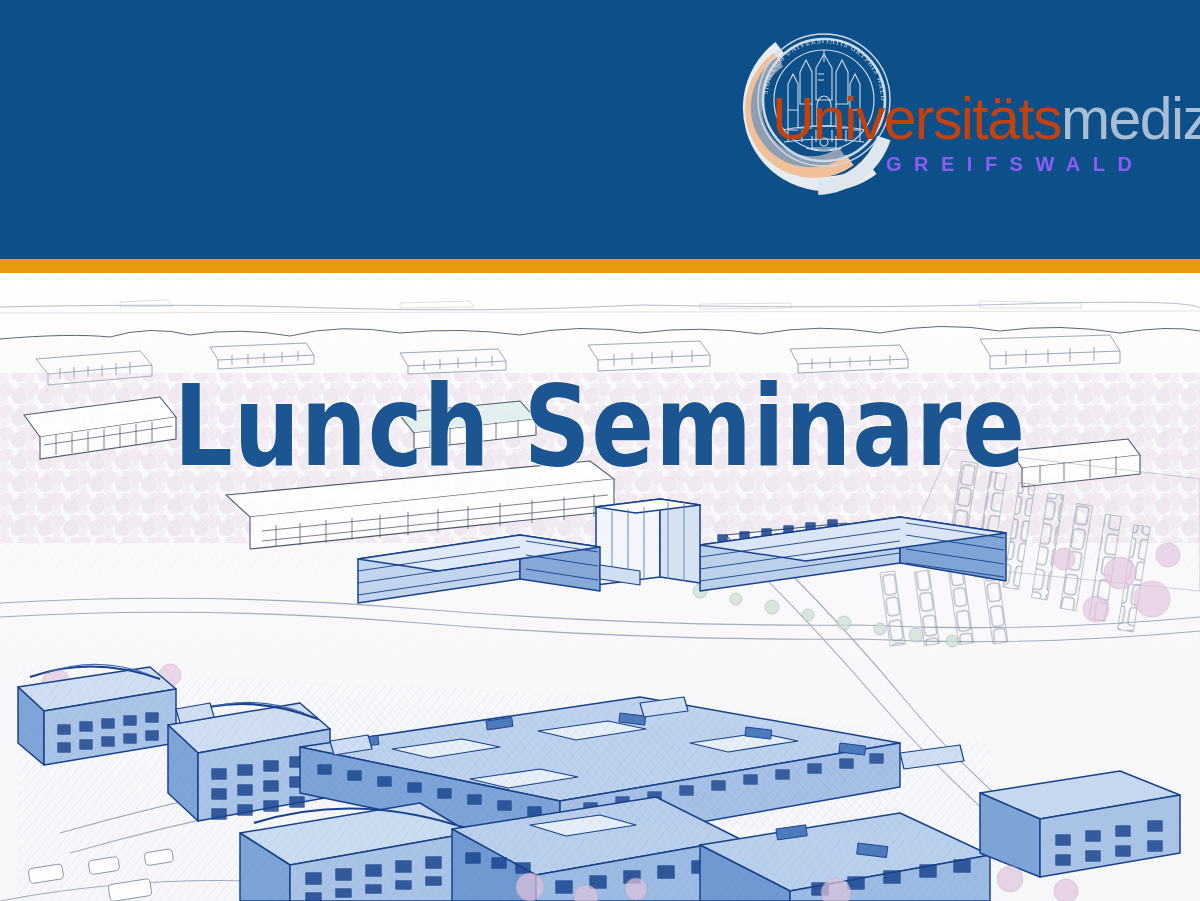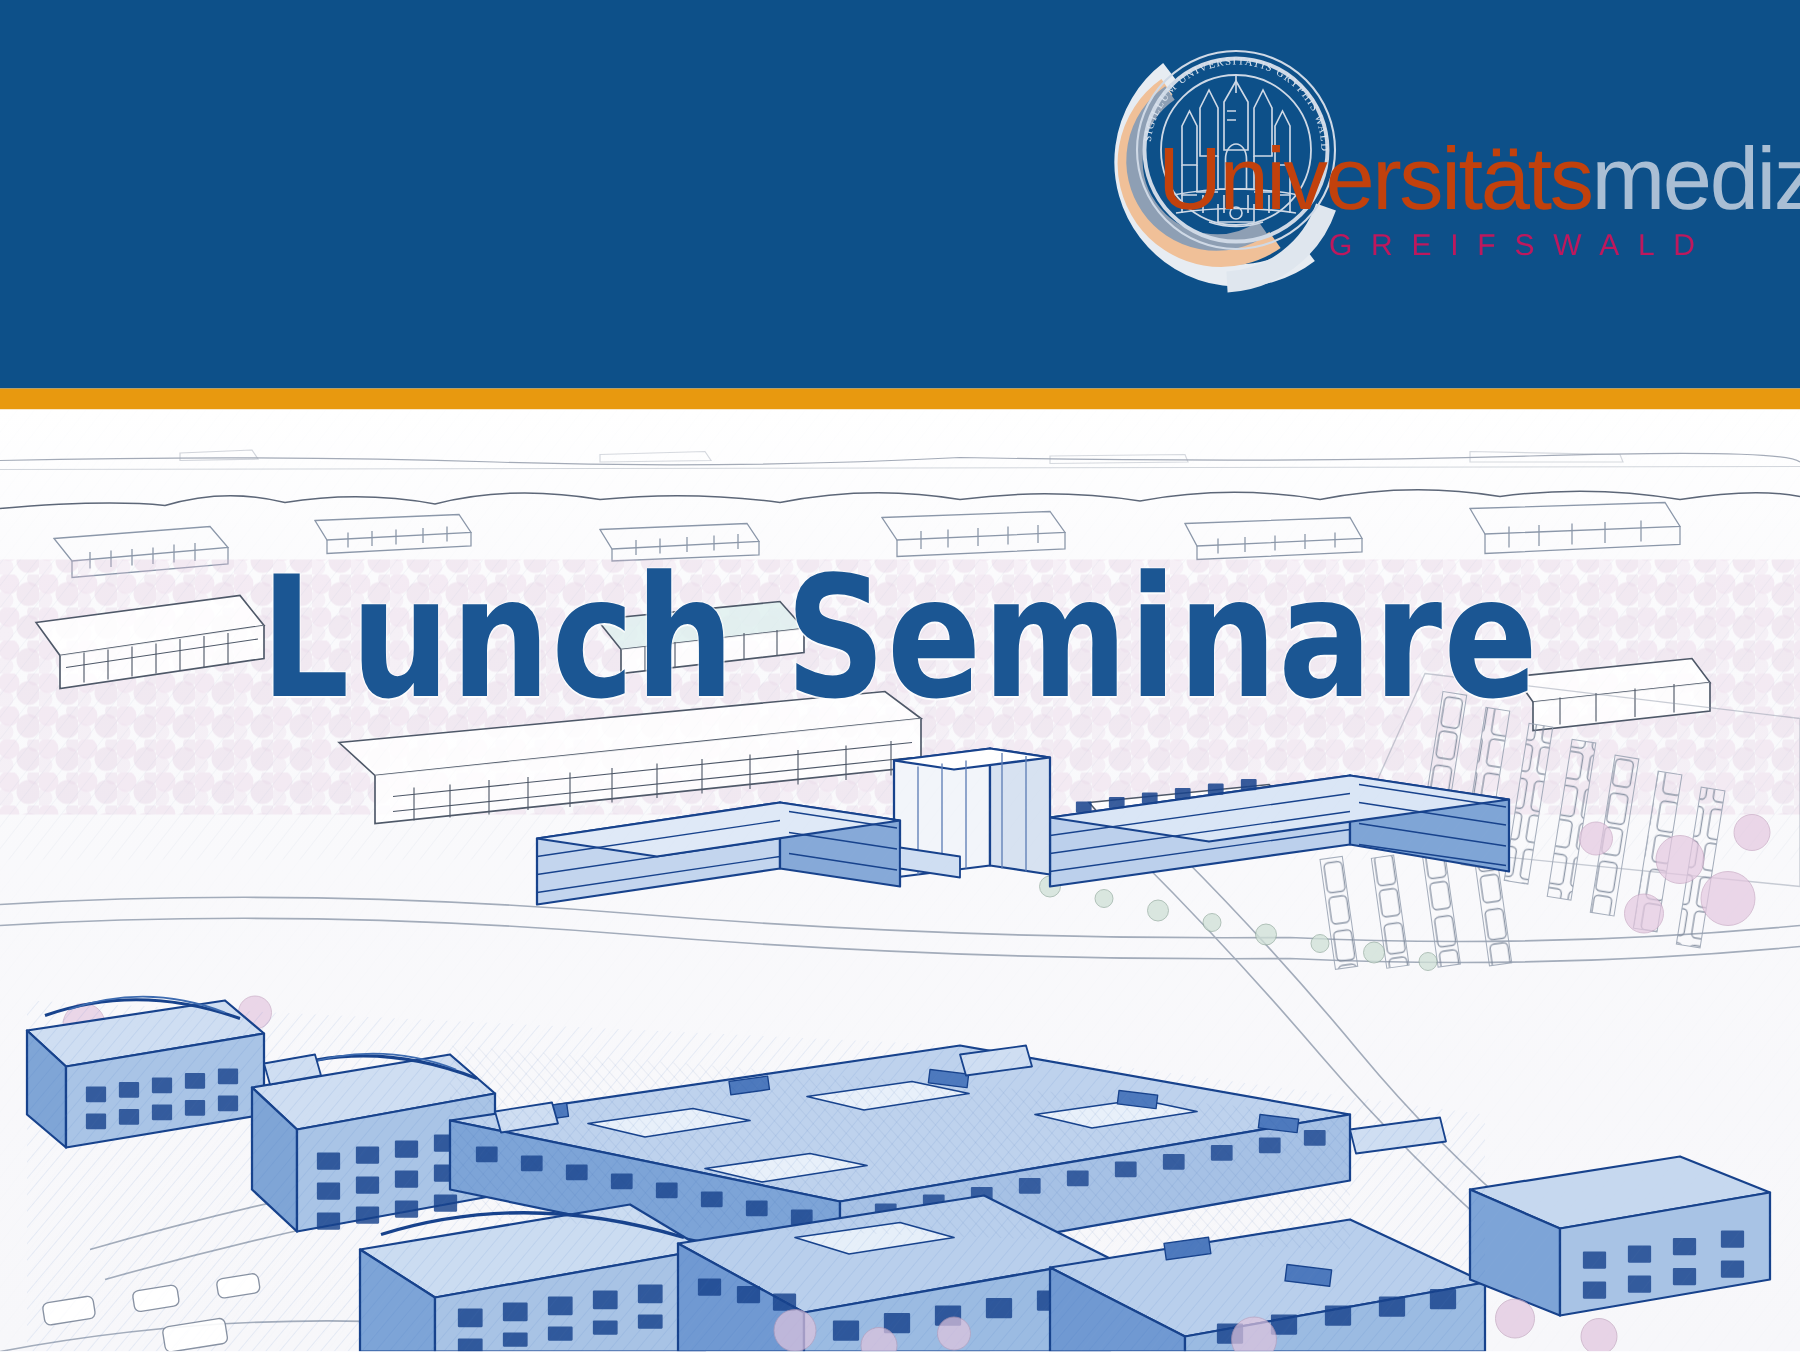--- a/index.html
+++ b/index.html
@@ -36,23 +36,23 @@
     font-size:59px;
     letter-spacing:-1.6px;
     line-height:1;
     font-weight:400;
   }
   .wm-a { color:#c2410c; }
   .wm-b { color:#a9bed4; }
 
   .logo-city {
     position:absolute; left:164px; top:126px;
-    color:#be185d;
+    color:#8b5cf6;
     font-size:20px;
-    font-weight:400;
+    font-weight:700;
     letter-spacing:12.5px;
     line-height:1;
     white-space:nowrap;
   }
 
   
   .photo {
     position:absolute; left:0; top:273px; width:1200px; height:628px;
     overflow:hidden;
     background:#fbfbfd;

